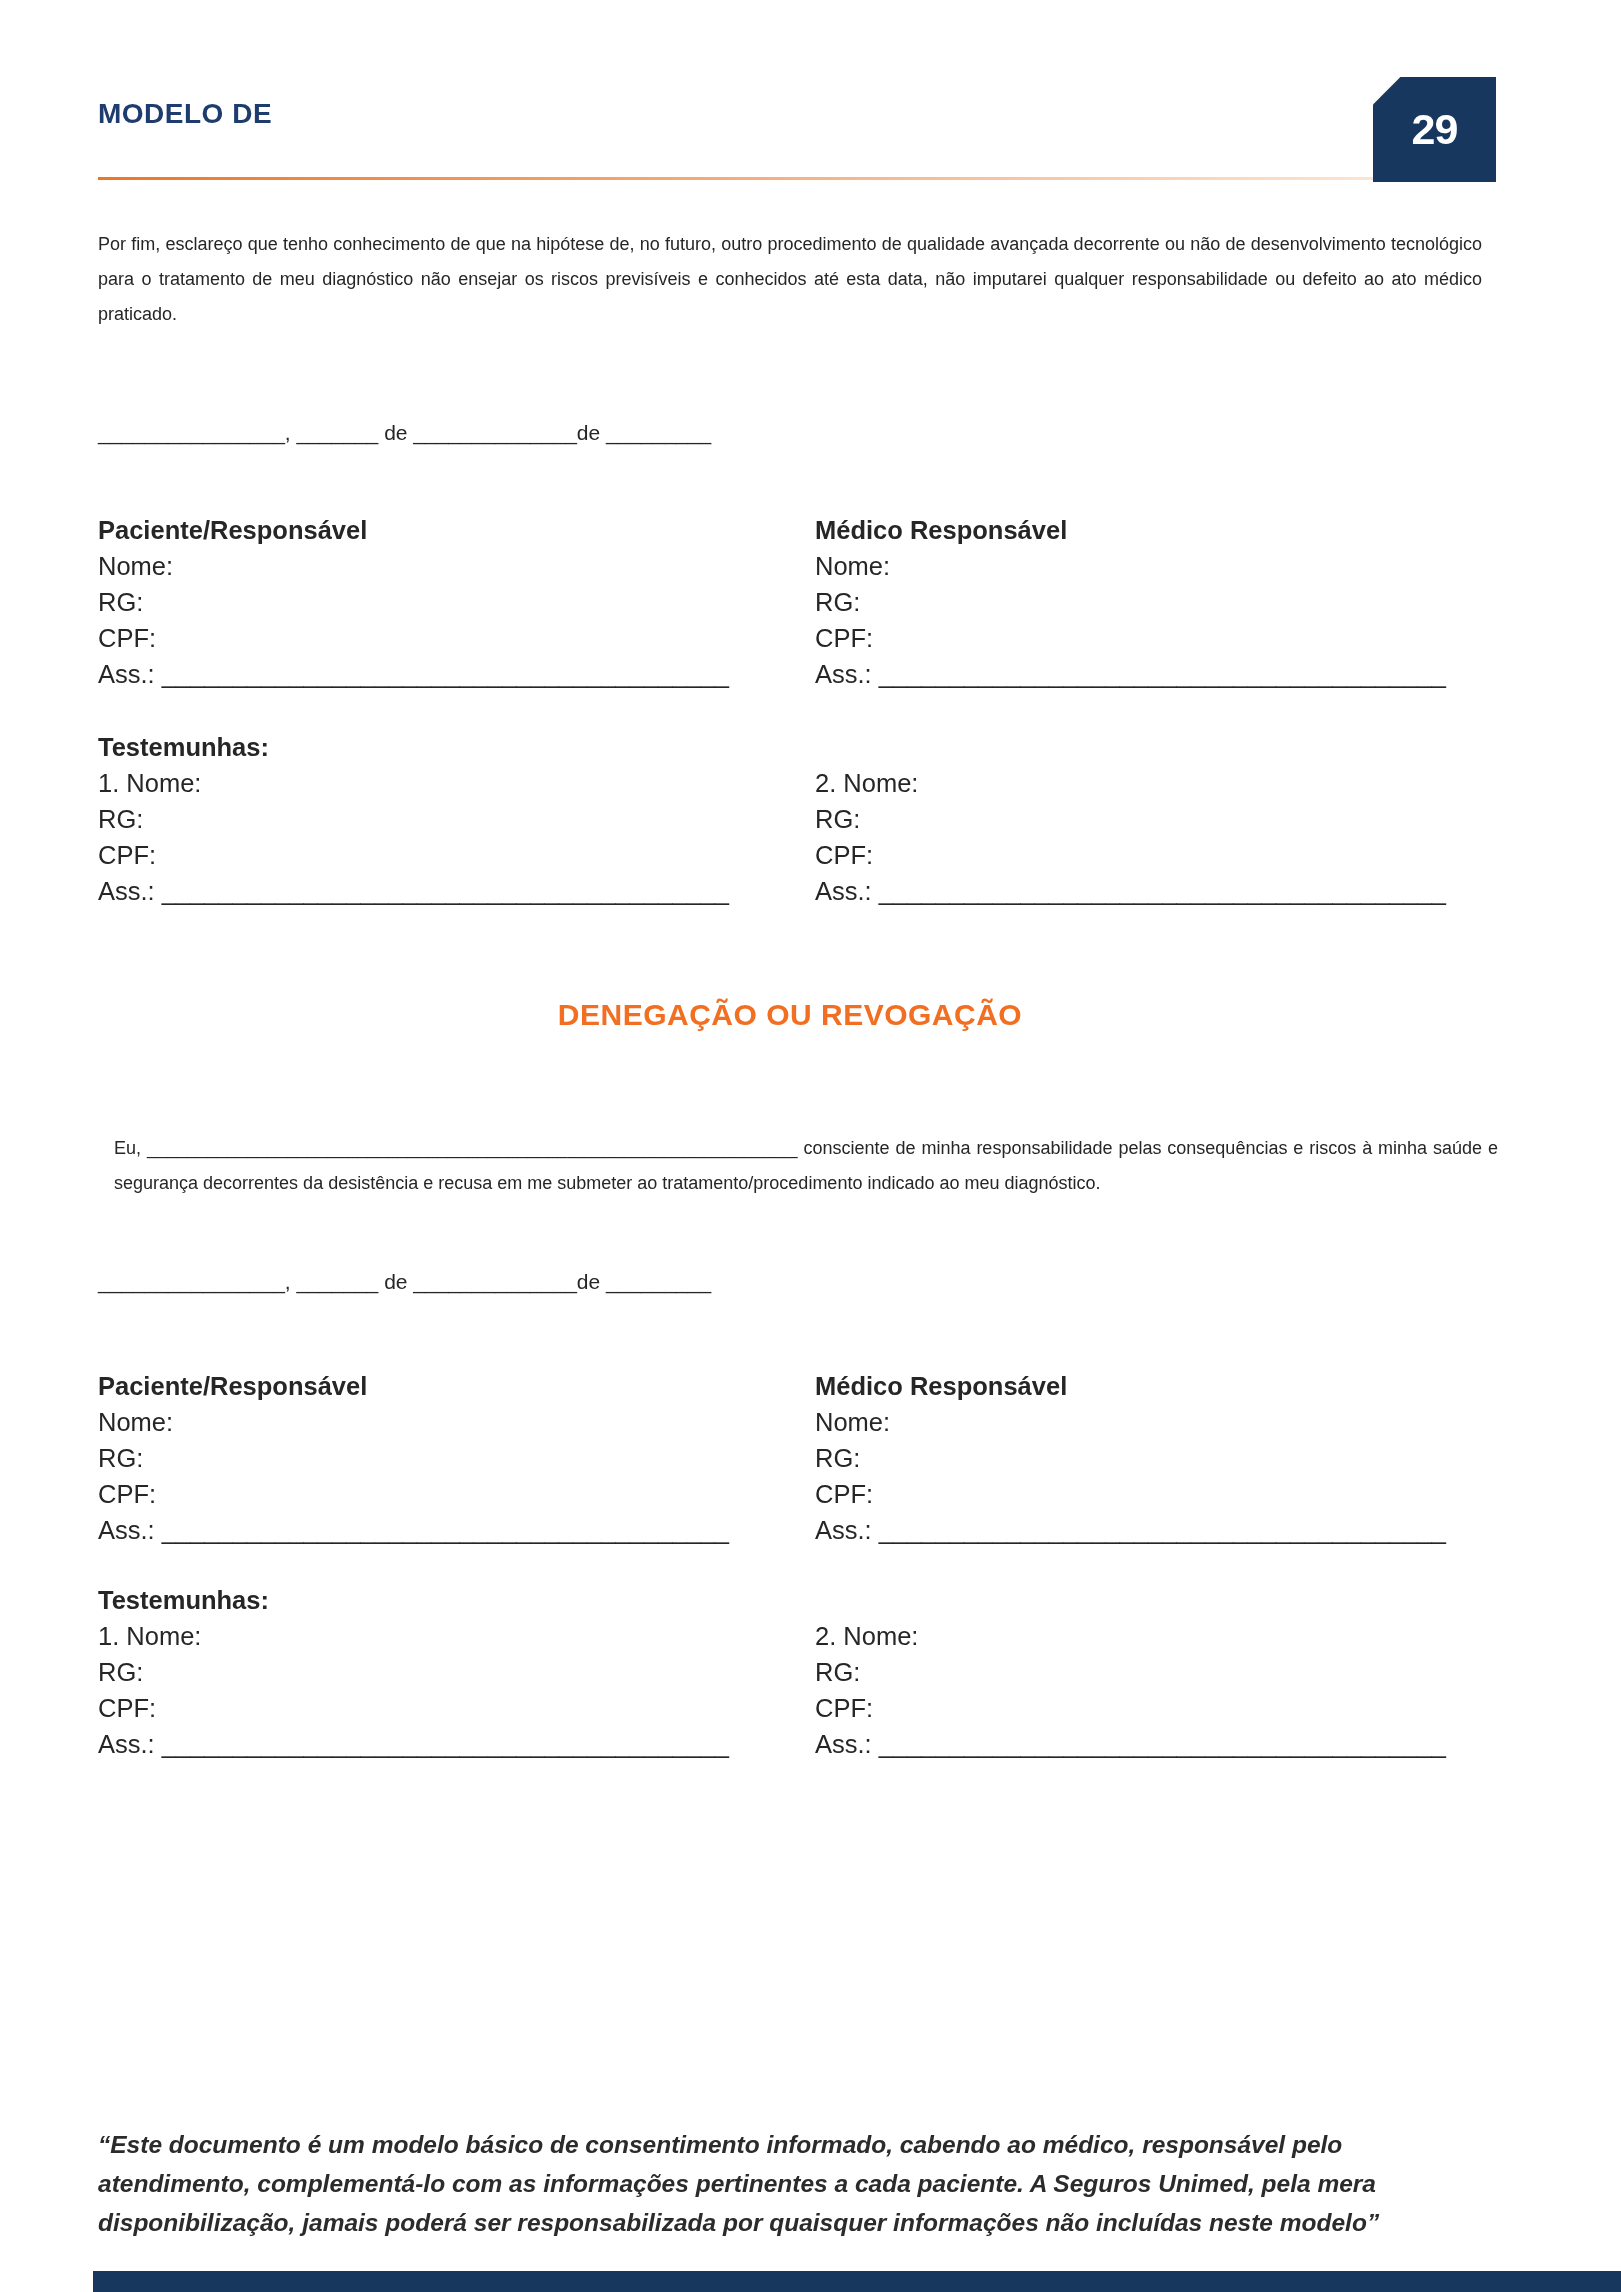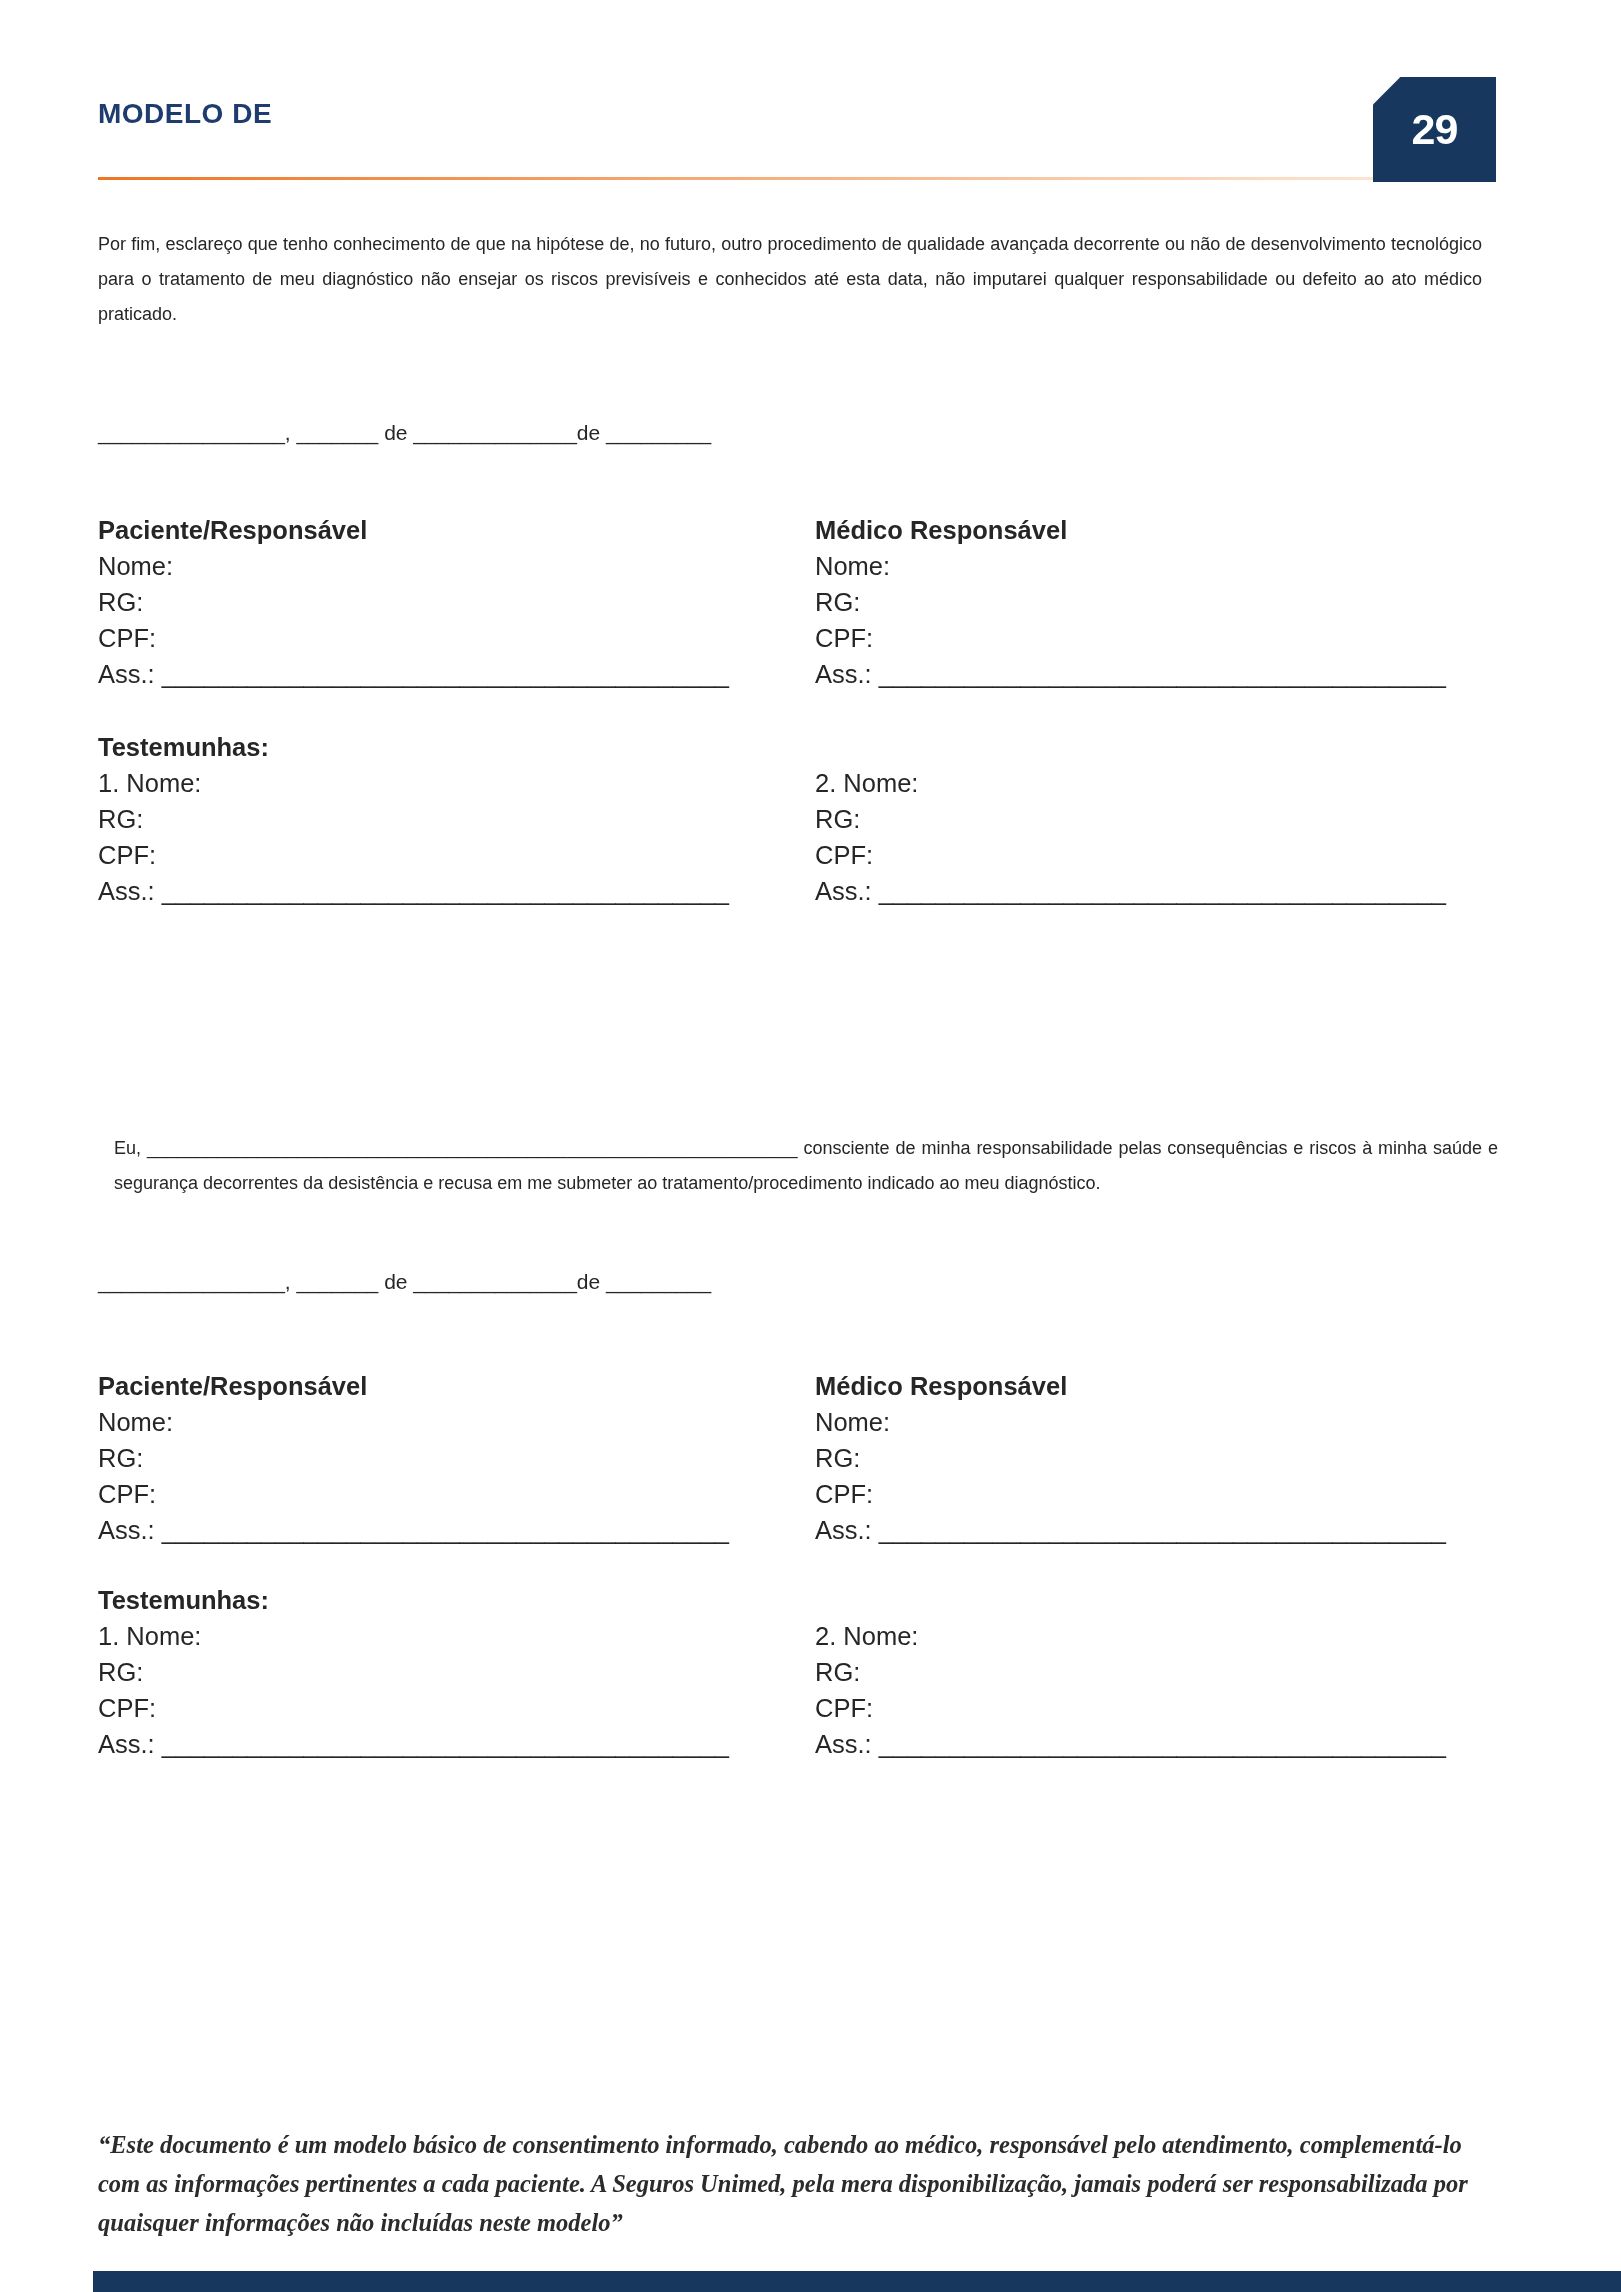--- a/index.html
+++ b/index.html
@@ -140,20 +140,21 @@
         <div>RG:</div>
         <div>CPF:</div>
         <div class="ass-row">
           <span>Ass.:</span>
           <span class="line">________________________________________</span>
         </div>
       </div>
     </div>
   </div>
 
+  <div class="section-heading">DENEGAÇÃO OU REVOGAÇÃO</div>
 
   <p class="para content-x" style="top:1115px;margin:16px;">Eu, _________________________________________________________________ consciente de minha respon­sabilidade pelas consequências e riscos à minha saúde e segurança decorrentes da desistência e recusa em me submeter ao tratamento/procedimento indicado ao meu diagnóstico.</p>
 
   <div class="date-line content-x" style="top:1270px;">________________, _______ de ______________de _________</div>
 
   <div class="sig-block content-x" style="top:1368px;">
     <div class="sig-grid">
       <div class="sig-col">
         <div class="col-heading">Paciente/Responsável</div>
         <div>Nome:</div>
@@ -194,18 +195,18 @@
         <div>RG:</div>
         <div>CPF:</div>
         <div class="ass-row">
           <span>Ass.:</span>
           <span class="line">________________________________________</span>
         </div>
       </div>
     </div>
   </div>
 
-  <p class="footer-note" style="margin:0;font-family:Liberation Serif, serif;">“Este documento é um modelo básico de consentimento informado, cabendo ao médico, responsável pelo atendimento, complementá-lo com as informações pertinentes a cada paciente. A Seguros Unimed, pela mera disponibilização, jamais poderá ser responsabilizada por quaisquer informações não incluídas neste modelo”</p>
+  <p class="footer-note" style="margin:0;">“Este documento é um modelo básico de consentimento informado, cabendo ao médico, responsável pelo atendimento, complementá-lo com as informações pertinentes a cada paciente. A Seguros Unimed, pela mera disponibilização, jamais poderá ser responsabilizada por quaisquer informações não incluídas neste modelo”</p>
 
   <div class="footer-bar"></div>
 
 </div>
 
 
 </body></html>

